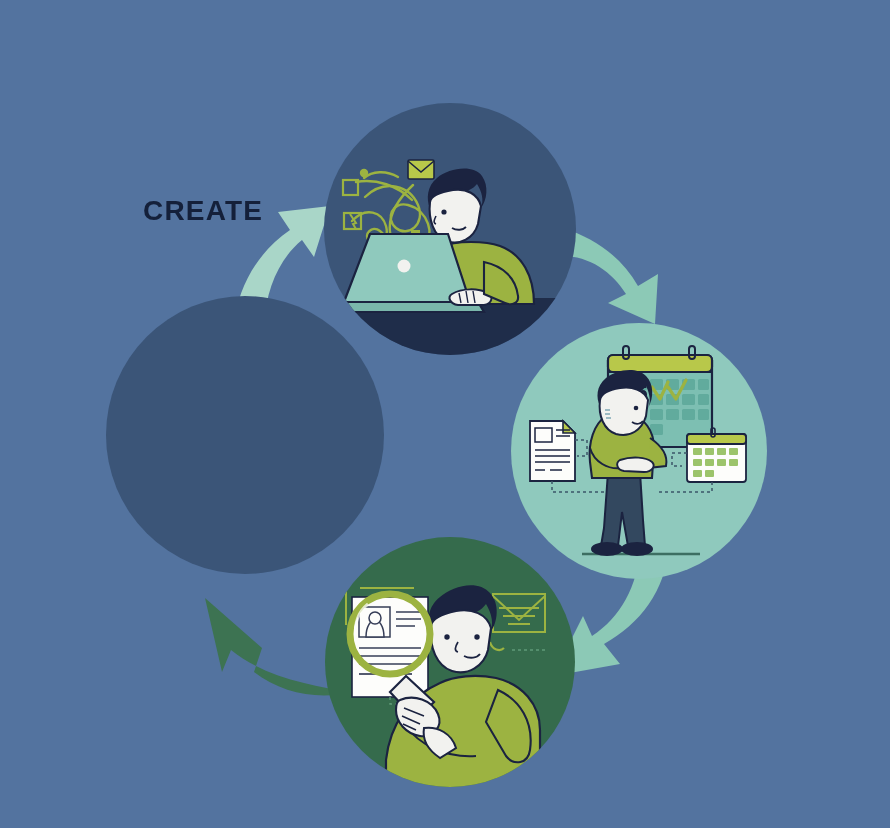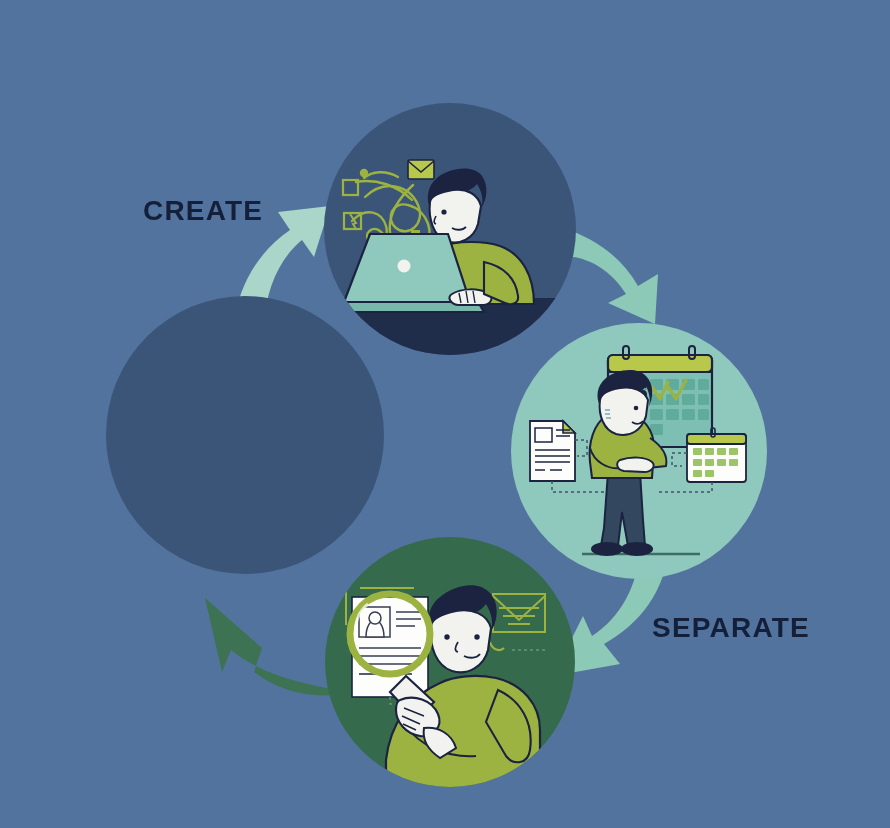--- a/index.html
+++ b/index.html
@@ -314,15 +314,14 @@
         <path d="M 404 708 L 424 716 M 402 716 L 420 724 M 403 724 L 416 730" fill="none" stroke="#1b2340" stroke-width="1.5"></path>
 
         <path d="M 424 728 C 438 726, 452 734, 456 748 L 440 758 C 428 750, 422 740, 424 728 Z" fill="#f2f2ef" stroke="#1b2340" stroke-width="2"></path>
       </g>
     </g>
 
   </svg>
 
   <div class="node-label" id="label-create">CREATE</div>
 
-  <div class="node-label" id="label-separate">SEPARATE</div>
 
 </div>
 
 </body></html>

